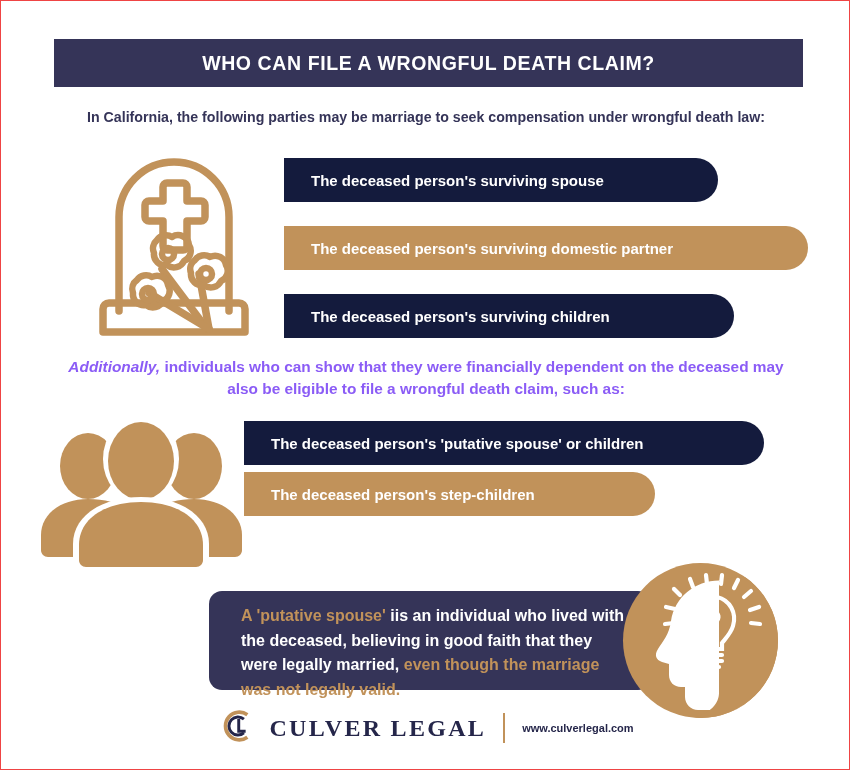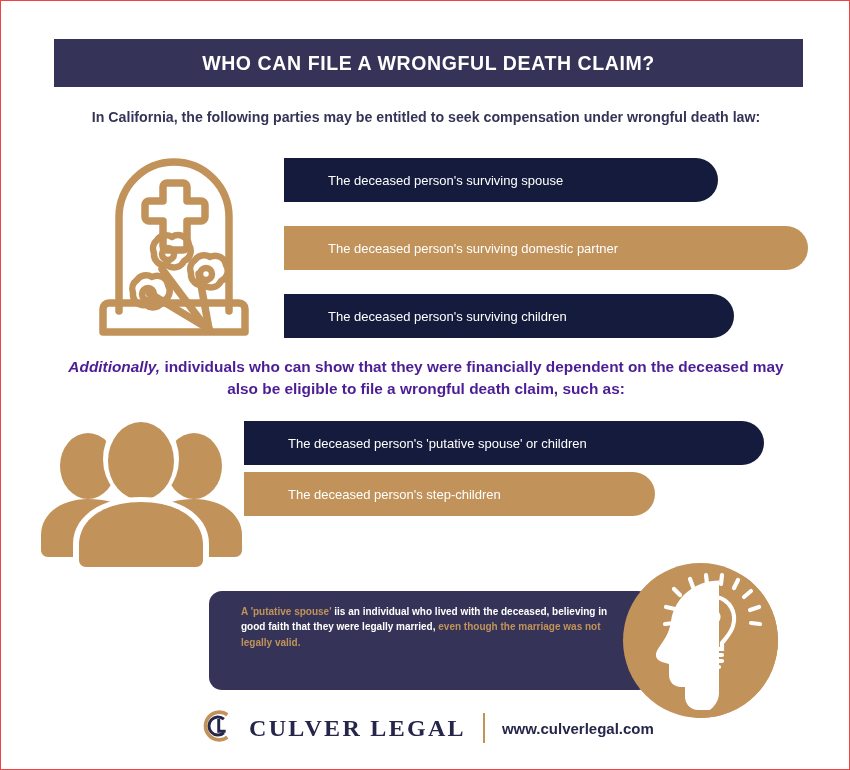--- a/index.html
+++ b/index.html
@@ -55,23 +55,23 @@
   .banner {
     position: absolute;
     height: 44px;
     display: flex;
     align-items: center;
     border-radius: 0 42px 42px 0;
     box-sizing: border-box;
   }
   .banner span {
     color: #ffffff;
-    font-size: 13px;
-    font-weight: normal;
-    padding-left: 44px;
+    font-size: 15px;
+    font-weight: bold;
+    padding-left: 27px;
     white-space: nowrap;
   }
   .bg-navy { background: #141b3d; }
   .bg-tan  { background: #c1925a; }
 
   
   .g1a { left: 283px; top: 157px; width: 434px; }
   .g1b { left: 283px; top: 225px; width: 524px; }
   .g1c { left: 283px; top: 293px; width: 450px; }
   
@@ -79,21 +79,21 @@
   .g2b { left: 243px; top: 471px; width: 411px; }
   .g2c { left: 243px; top: 522px; width: 364px; }
 
   
   .additionally {
     position: absolute;
     left: 55px;
     top: 355px;
     width: 740px;
     text-align: center;
-    color: #4c1d95;
+    color: #8b5cf6;
     font-size: 15.4px;
     font-weight: bold;
     line-height: 1.42;
   }
   .additionally .lead {
     font-style: italic;
     font-weight: bold;
   }
 
   
@@ -122,21 +122,21 @@
     background: #353458;
     border-radius: 13px;
     box-sizing: border-box;
   }
   .callout-text {
     position: absolute;
     left: 32px;
     top: 13px;
     width: 385px;
     color: #ffffff;
-    font-size: 10px;
+    font-size: 16px;
     line-height: 1.54;
     font-weight: bold;
   }
   .callout-text .hl { color: #c1925a; }
 
   .idea-circle {
     position: absolute;
     left: 622px;
     top: 562px;
     width: 155px;
@@ -167,34 +167,34 @@
     letter-spacing: 2.3px;
   }
   .logo-divider {
     width: 2px;
     height: 30px;
     background: #c1925a;
     margin: 0 4px;
   }
   .logo-url {
     color: #25264a;
-    font-size: 15px;
+    font-size: 11px;
     font-weight: bold;
   }
 </style>
 </head>
 <body>
 
 <div id="page">
 
   <div class="header-bar">
     <div class="header-title">WHO CAN FILE A WRONGFUL DEATH CLAIM?</div>
   </div>
 
-  <div class="intro-line">In California, the following parties may be entitled to seek compensation under wrongful death law:</div>
+  <div class="intro-line">In California, the following parties may be marriage to seek compensation under wrongful death law:</div>
 
   <div class="icon-tombstone">
     <svg viewBox="0 0 185 195" width="185" height="195" aria-hidden="true">
       <g fill="none" stroke="#c1925a" stroke-width="7.5" stroke-linecap="round" stroke-linejoin="round">
 
         <path d="M30 168 L30 74 A55 55 0 0 1 140 74 L140 168"></path>
 
         <path d="M14 189 L14 166 A6 6 0 0 1 20 160 L150 160 A6 6 0 0 1 156 166 L156 189 Z"></path>
 
         <path d="M78 40 L94 40 A4 4 0 0 1 98 44 L98 58 L112 58 A4 4 0 0 1 116 62 L116 74 A4 4 0 0 1 112 78 L98 78 L98 103 A4 4 0 0 1 94 107 L78 107 A4 4 0 0 1 74 103 L74 78 L60 78 A4 4 0 0 1 56 74 L56 62 A4 4 0 0 1 60 58 L74 58 L74 44 A4 4 0 0 1 78 40 Z"></path>

